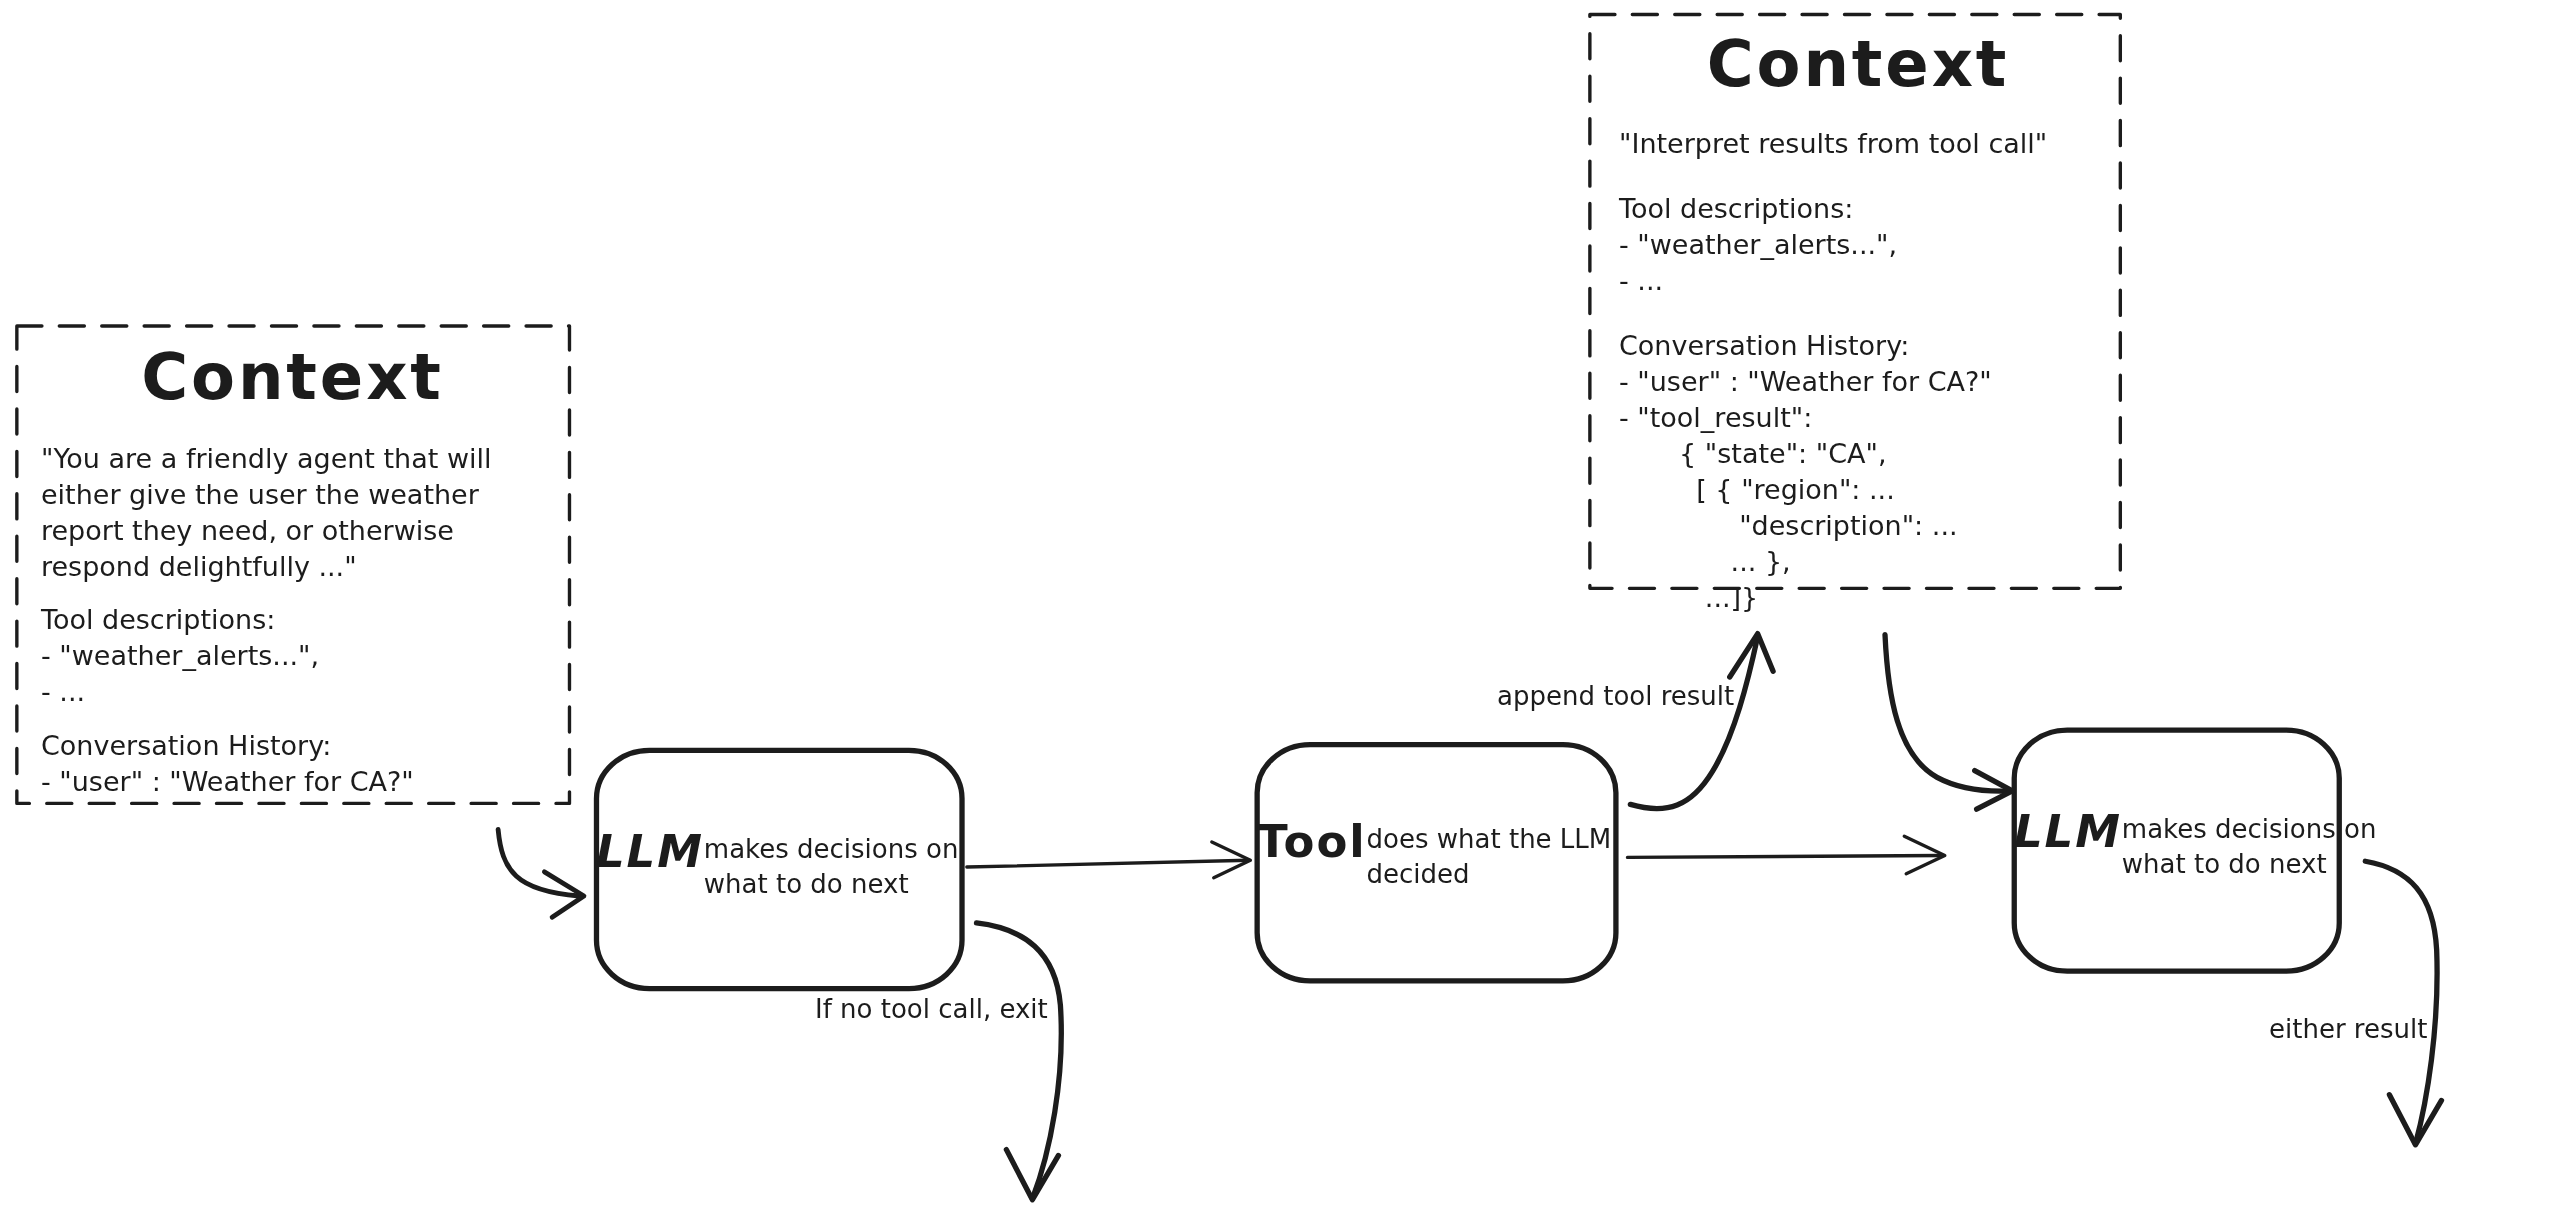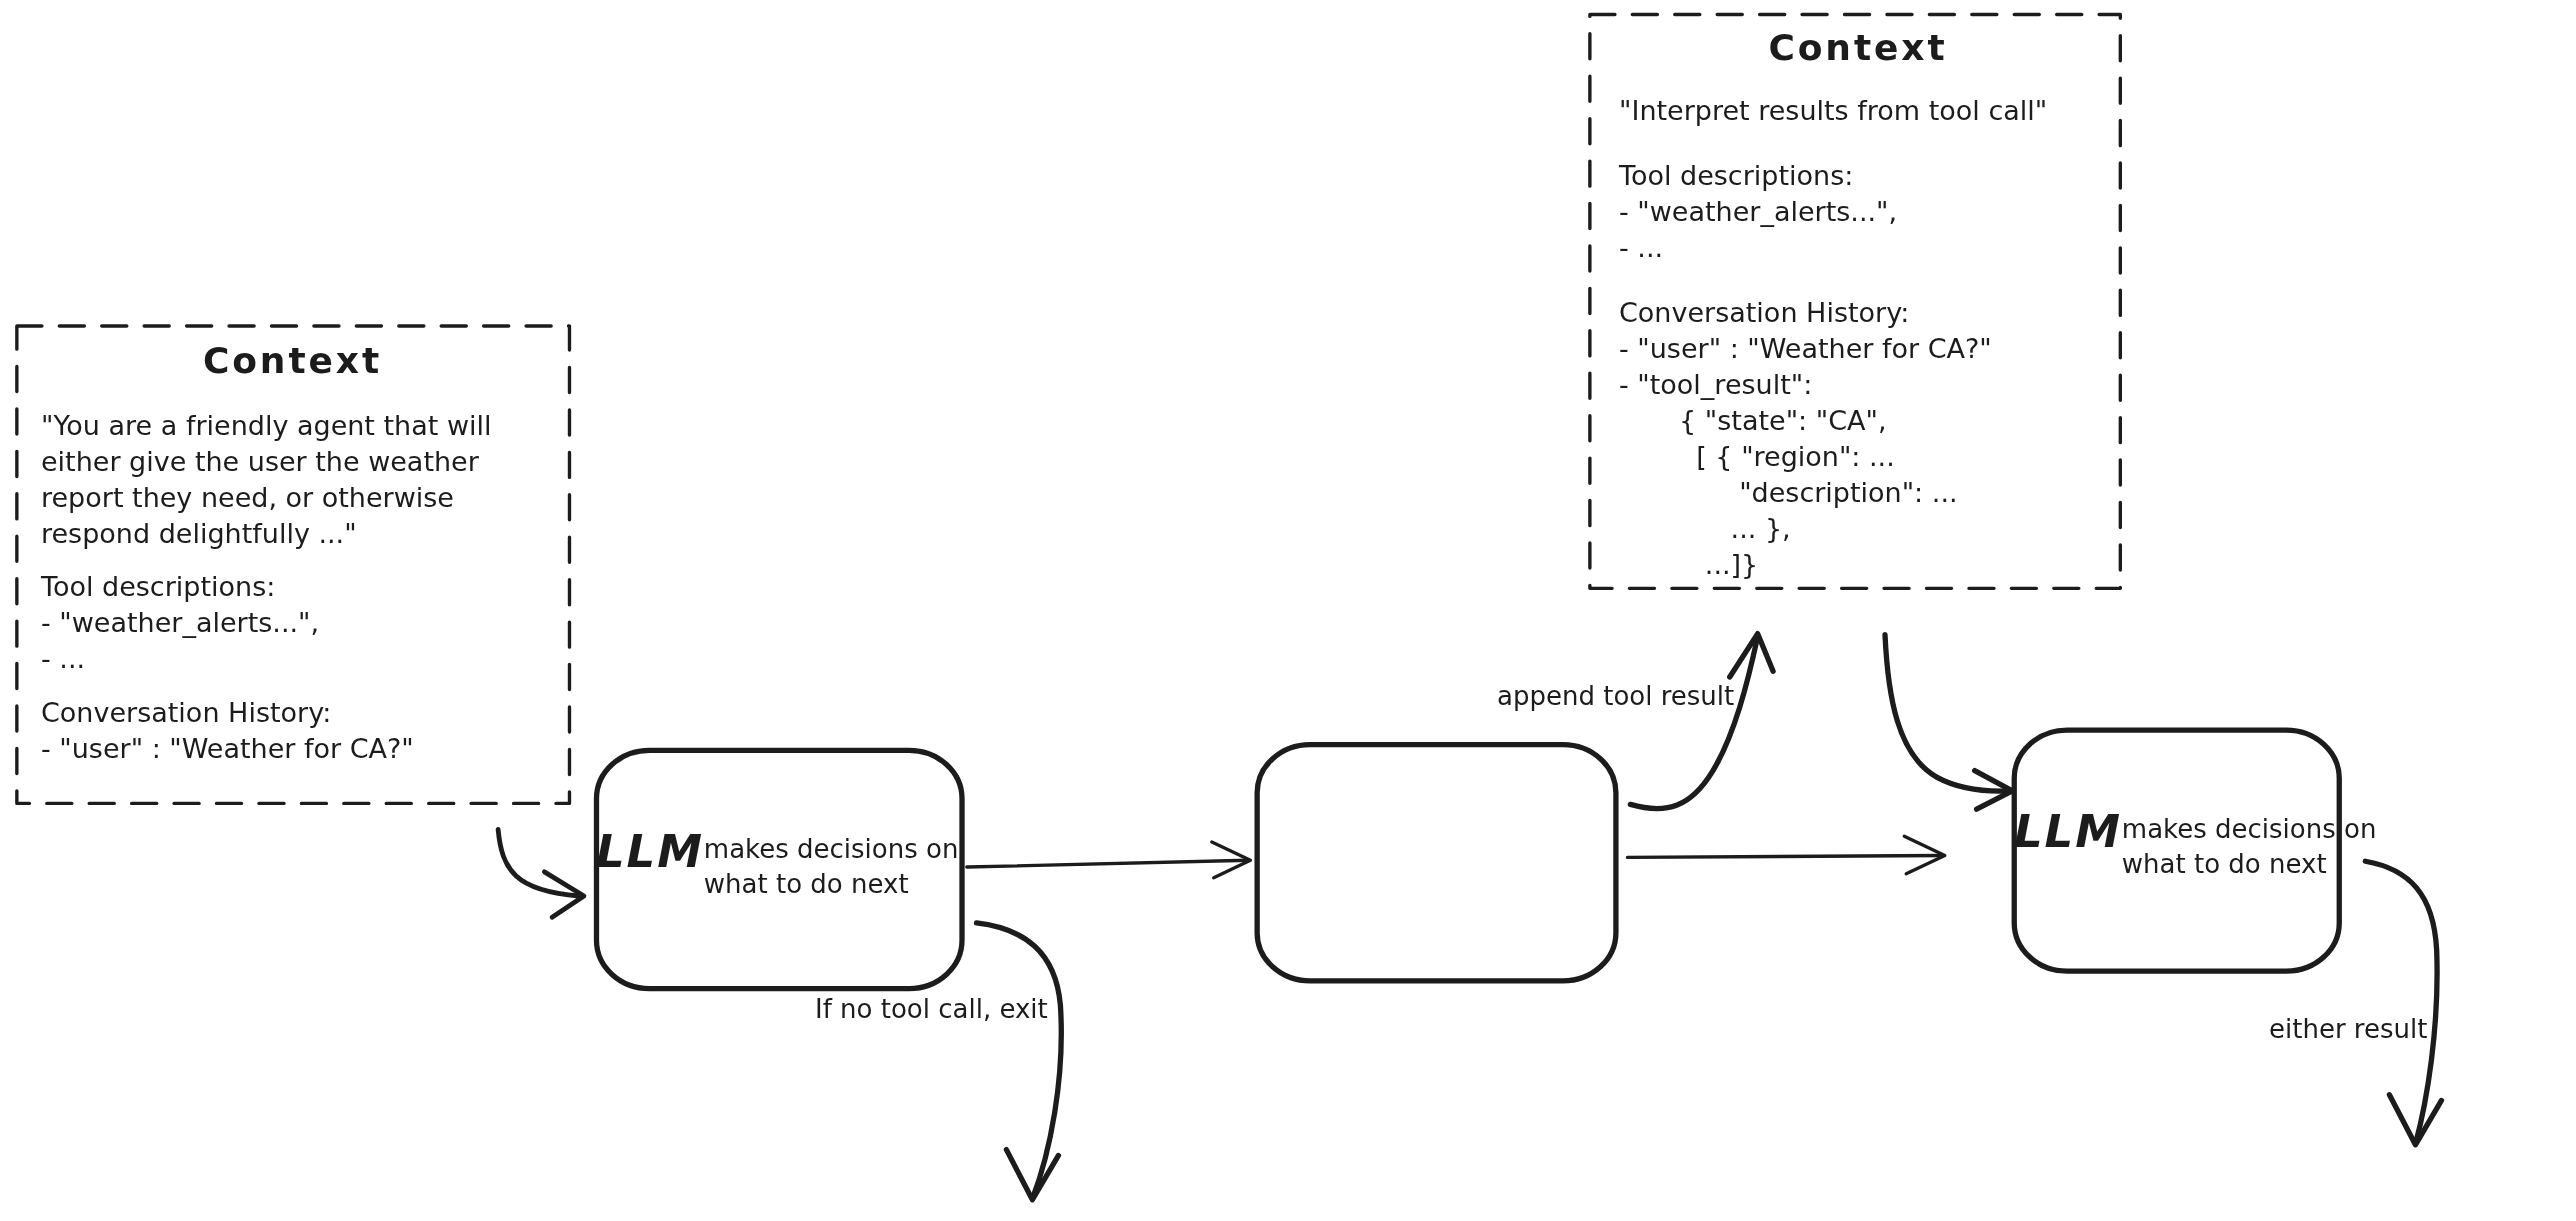--- a/index.html
+++ b/index.html
@@ -8,21 +8,21 @@
     width:2576px;height:1221px;
     background:#ffffff;
     font-family:"DejaVu Sans",sans-serif;
     color:#1c1c1c;
     overflow:hidden;
   }
   #wires{position:absolute;left:0;top:0;}
   .stroke{stroke:#1c1c1c;fill:none;stroke-linecap:round;stroke-linejoin:round;}
   .ctx-text{position:absolute;}
   .ctx-title{
-    font-size:36px;font-weight:bold;text-align:center;
+    font-size:64px;font-weight:bold;text-align:center;
     letter-spacing:2.9px;
   }
   .ctx-p{
     font-size:27px;line-height:36px;
     white-space:pre-wrap;
     margin:17.4px 0 0 0;
   }
   .ctx-text.wide-gap .ctx-p{margin-top:29px;}
   .node-text{
     position:absolute;
@@ -121,20 +121,25 @@
              ... },
           ...]}</p>
   </div>
 
   <div class="node-text" style="left:596px;top:801px;width:366px;">
     <div class="node-title italic">LLM</div>
     <div class="node-desc">makes decisions on
 what to do next</div>
   </div>
 
+  <div class="node-text" style="left:1257px;top:791px;width:359px;">
+    <div class="node-title">Tool</div>
+    <div class="node-desc">does what the LLM
+decided</div>
+  </div>
 
   <div class="node-text" style="left:2014px;top:781px;width:325px;">
     <div class="node-title italic">LLM</div>
     <div class="node-desc">makes decisions on
 what to do next</div>
   </div>
 
   <div class="edge-label" style="left:1497px;top:681px;">append tool result</div>
   <div class="edge-label" style="left:815px;top:994px;">If no tool call, exit</div>
   <div class="edge-label" style="left:2269px;top:1014px;">either result</div>

